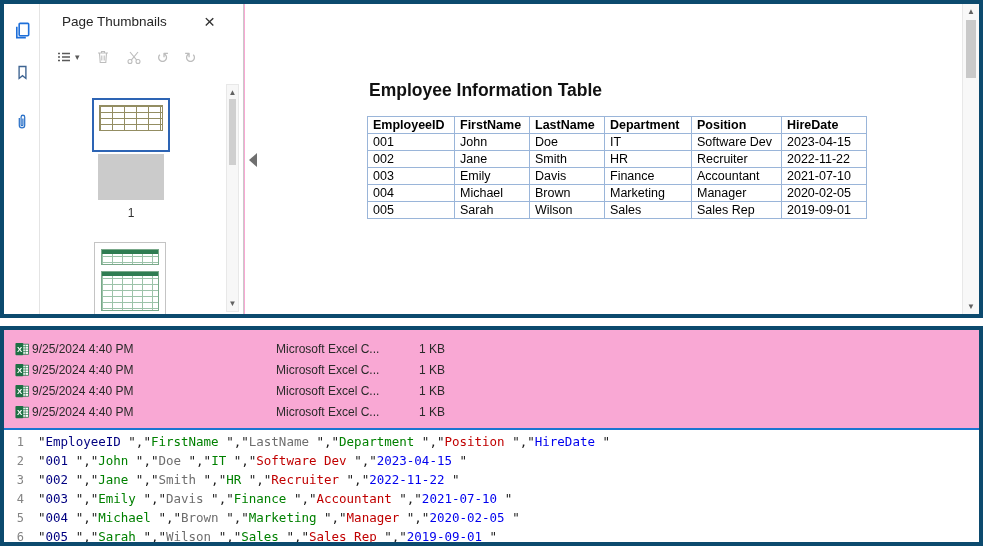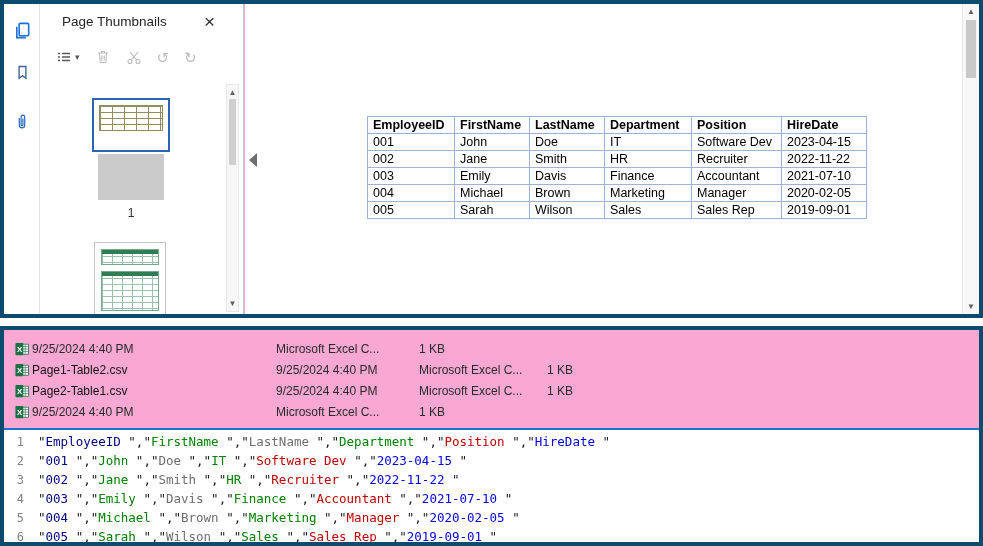--- a/index.html
+++ b/index.html
@@ -146,20 +146,21 @@
       <div class="panel-scroll">
         <div class="scroll-arrow up">▲</div>
         <div class="pthumb"></div>
         <div class="scroll-arrow down">▼</div>
       </div>
     </div>
   </div>
 
   <div class="pdf-main">
     <div class="collapse-btn"></div>
+    <div class="doc-title">Employee Information Table</div>
     <table class="doc-table">
       <colgroup>
         <col style="width:87px">
           <col style="width:75px">
           <col style="width:75px">
         <col style="width:87px">
           <col style="width:90px">
           <col style="width:85px">
       </colgroup>
       <thead>
@@ -241,52 +242,50 @@
       </div>
       <div class="file-row">
         <span class="f-icon">
   <svg width="14" height="14" viewBox="0 0 16 16">
     <rect x="7.5" y="2.5" width="8" height="11.5" fill="#fff" stroke="#1d7044" stroke-width="0.9"></rect>
     <path d="M8 5.3h7.5M8 8.1h7.5M8 10.9h7.5M11.7 3v11" stroke="#1d7044" stroke-width="0.7"></path>
     <rect x="0.5" y="1" width="9" height="14" rx="1" fill="#1d7044"></rect>
     <text x="2.2" y="11.4" fill="#fff" font-size="9" font-weight="bold" font-family="Liberation Sans, sans-serif">X</text>
   </svg>
 </span>
-        <span class="f-name">Page1-Table2.csv</span>
-        <span class="f-date">9/25/2024 4:40 PM</span>
-        <span class="f-type">Microsoft Excel C...</span>
-        <span class="f-size">1 KB</span>
-      </div>
-      <div class="file-row">
-        <span class="f-icon">
-  <svg width="14" height="14" viewBox="0 0 16 16">
-    <rect x="7.5" y="2.5" width="8" height="11.5" fill="#fff" stroke="#1d7044" stroke-width="0.9"></rect>
-    <path d="M8 5.3h7.5M8 8.1h7.5M8 10.9h7.5M11.7 3v11" stroke="#1d7044" stroke-width="0.7"></path>
-    <rect x="0.5" y="1" width="9" height="14" rx="1" fill="#1d7044"></rect>
-    <text x="2.2" y="11.4" fill="#fff" font-size="9" font-weight="bold" font-family="Liberation Sans, sans-serif">X</text>
-  </svg>
-</span>
-        <span class="f-name">Page2-Table1.csv</span>
         <span class="f-date">9/25/2024 4:40 PM</span>
         <span class="f-type">Microsoft Excel C...</span>
         <span class="f-size">1 KB</span>
       </div>
       <div class="file-row">
         <span class="f-icon">
   <svg width="14" height="14" viewBox="0 0 16 16">
     <rect x="7.5" y="2.5" width="8" height="11.5" fill="#fff" stroke="#1d7044" stroke-width="0.9"></rect>
     <path d="M8 5.3h7.5M8 8.1h7.5M8 10.9h7.5M11.7 3v11" stroke="#1d7044" stroke-width="0.7"></path>
     <rect x="0.5" y="1" width="9" height="14" rx="1" fill="#1d7044"></rect>
     <text x="2.2" y="11.4" fill="#fff" font-size="9" font-weight="bold" font-family="Liberation Sans, sans-serif">X</text>
   </svg>
 </span>
         <span class="f-date">9/25/2024 4:40 PM</span>
         <span class="f-type">Microsoft Excel C...</span>
         <span class="f-size">1 KB</span>
       </div>
+      <div class="file-row">
+        <span class="f-icon">
+  <svg width="14" height="14" viewBox="0 0 16 16">
+    <rect x="7.5" y="2.5" width="8" height="11.5" fill="#fff" stroke="#1d7044" stroke-width="0.9"></rect>
+    <path d="M8 5.3h7.5M8 8.1h7.5M8 10.9h7.5M11.7 3v11" stroke="#1d7044" stroke-width="0.7"></path>
+    <rect x="0.5" y="1" width="9" height="14" rx="1" fill="#1d7044"></rect>
+    <text x="2.2" y="11.4" fill="#fff" font-size="9" font-weight="bold" font-family="Liberation Sans, sans-serif">X</text>
+  </svg>
+</span>
+        <span class="f-date">9/25/2024 4:40 PM</span>
+        <span class="f-type">Microsoft Excel C...</span>
+        <span class="f-size">1 KB</span>
+      </div>
     </div>
   <div class="divider"></div>
   <div class="code-area" id="editor-lines">
       <div class="code-line">
         <span class="ln">1</span>
         <span class="code"><span style="color: rgb(26, 26, 26);">"</span><span style="color: rgb(0, 0, 128);">EmployeeID </span><span style="color: rgb(26, 26, 26);">","</span><span style="color: rgb(0, 128, 0);">FirstName </span><span style="color: rgb(26, 26, 26);">","</span><span style="color: rgb(110, 110, 110);">LastName </span><span style="color: rgb(26, 26, 26);">","</span><span style="color: rgb(0, 128, 0);">Department </span><span style="color: rgb(26, 26, 26);">","</span><span style="color: rgb(192, 0, 0);">Position </span><span style="color: rgb(26, 26, 26);">","</span><span style="color: rgb(0, 0, 238);">HireDate </span><span style="color: rgb(26, 26, 26);">"</span></span>
       </div>
       <div class="code-line">
         <span class="ln">2</span>
         <span class="code"><span style="color: rgb(26, 26, 26);">"</span><span style="color: rgb(0, 0, 128);">001 </span><span style="color: rgb(26, 26, 26);">","</span><span style="color: rgb(0, 128, 0);">John </span><span style="color: rgb(26, 26, 26);">","</span><span style="color: rgb(110, 110, 110);">Doe </span><span style="color: rgb(26, 26, 26);">","</span><span style="color: rgb(0, 128, 0);">IT </span><span style="color: rgb(26, 26, 26);">","</span><span style="color: rgb(192, 0, 0);">Software Dev </span><span style="color: rgb(26, 26, 26);">","</span><span style="color: rgb(0, 0, 238);">2023-04-15 </span><span style="color: rgb(26, 26, 26);">"</span></span>

